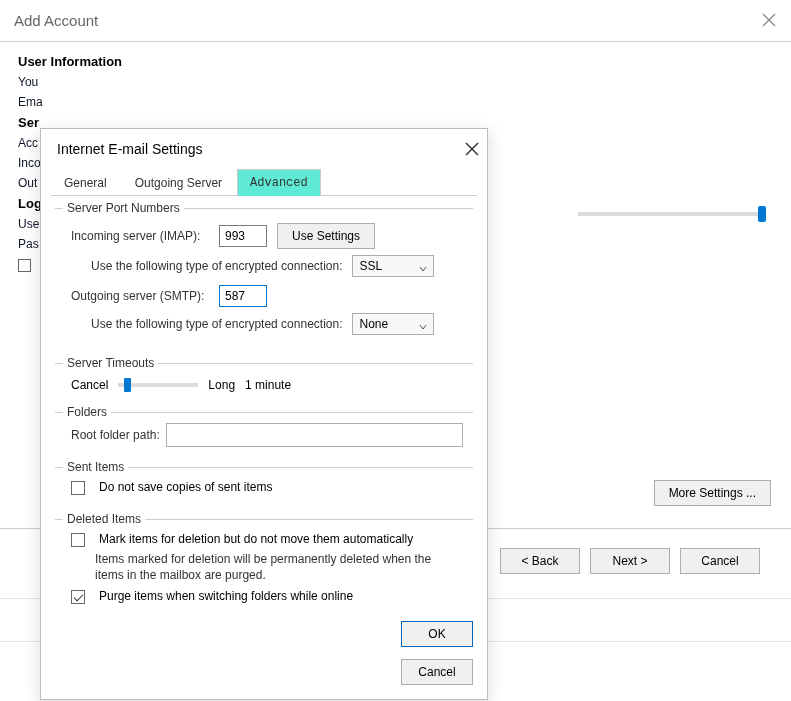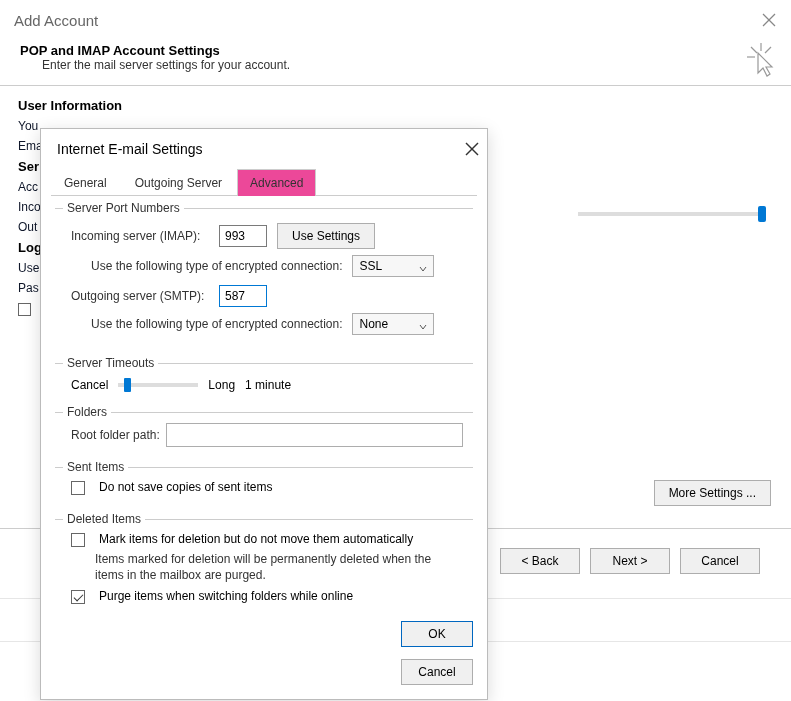--- a/index.html
+++ b/index.html
@@ -33,21 +33,21 @@
 .cb-row { display: flex; align-items: center; gap: 4px; margin-top: 8px; }
 .cb { width: 13px; height: 13px; border: 1px solid #666; background: #fff; }
 
 .dialog { position: absolute; left: 40px; top: 128px; width: 448px; height: 572px; background: #fff; border: 1px solid #bbb; box-shadow: 0 4px 16px rgba(0,0,0,0.15); }
 .dlg-header { display: flex; justify-content: space-between; align-items: center; padding: 12px 8px 2px 16px; }
 .dlg-title { font-size: 14px; font-weight: 400; }
 .dlg-close { width: 14px; height: 14px; cursor: pointer; }
 
 .tabs { display: flex; margin: 10px 10px 0 10px; border-bottom: 1px solid #ccc; position: relative; }
 .tab { padding: 6px 12px; font-size: 12px; cursor: pointer; border: 1px solid transparent; border-bottom: none; margin-right: 2px; margin-bottom: -1px; color: #333; }
-.tab.active { border-color: #ccc; background: #ec4899; }
+.tab.active { border-color: #ccc; background: #5eead4; font-family: Liberation Mono, monospace; }
 
 .tab-body { padding: 12px 14px; }
 .fieldset { border: 1px solid #ccc; padding: 10px 10px 10px 10px; margin-bottom: 10px; position: relative; }
 .fieldset.noborder { border: none; border-top: 1px solid #ccc; padding-top: 8px; }
 .legend { position: absolute; top: -8px; left: 8px; background: #fff; padding: 0 4px; font-size: 12px; color: #333; }
 .fs-label { font-size: 12px; color: #333; display: inline-block; }
 
 .port-row { display: flex; align-items: center; gap: 10px; margin: 6px 0; padding-left: 6px; }
 .port-input { width: 48px; border: 1px solid #7a7a7a; padding: 3px 5px; font-size: 12px; text-align: left; }
 .port-input.hl { border: 1px solid #0078d4; }
@@ -82,37 +82,20 @@
   <div class="main-header">
     <div class="main-title">Add Account</div>
     <div class="close-x">
       <svg viewBox="0 0 16 16">
           <line x1="2" y1="2" x2="14" y2="14" stroke="currentColor" stroke-width="1.2"></line>
           <line x1="14" y1="2" x2="2" y2="14" stroke="currentColor" stroke-width="1.2"></line>
         </svg>
     </div>
   </div>
 
-  <div class="section-title-row">
-    <div>
-      <div class="section-title">POP and IMAP Account Settings</div>
-      <div class="section-sub">Enter the mail server settings for your account.</div>
-    </div>
-    <div class="cursor-icon">
-      <svg viewBox="0 0 32 36">
-          <g stroke="#999" stroke-width="1.2" fill="none">
-            <line x1="16" y1="0" x2="16" y2="8"></line>
-            <line x1="6" y1="4" x2="12" y2="10"></line>
-            <line x1="26" y1="4" x2="20" y2="10"></line>
-            <line x1="2" y1="14" x2="10" y2="14"></line>
-            <path d="M13 10 L13 30 L18 25 L22 33 L25 31 L21 24 L27 24 Z"></path>
-          </g>
-        </svg>
-    </div>
-  </div>
 
   <hr class="divider">
 
   <div class="bg-content">
     <div class="bg-heading">User Information</div>
     <div class="bg-row">
         <span class="bg-partial">You</span>
       </div>
     <div class="bg-row">
         <span class="bg-partial">Ema</span>

